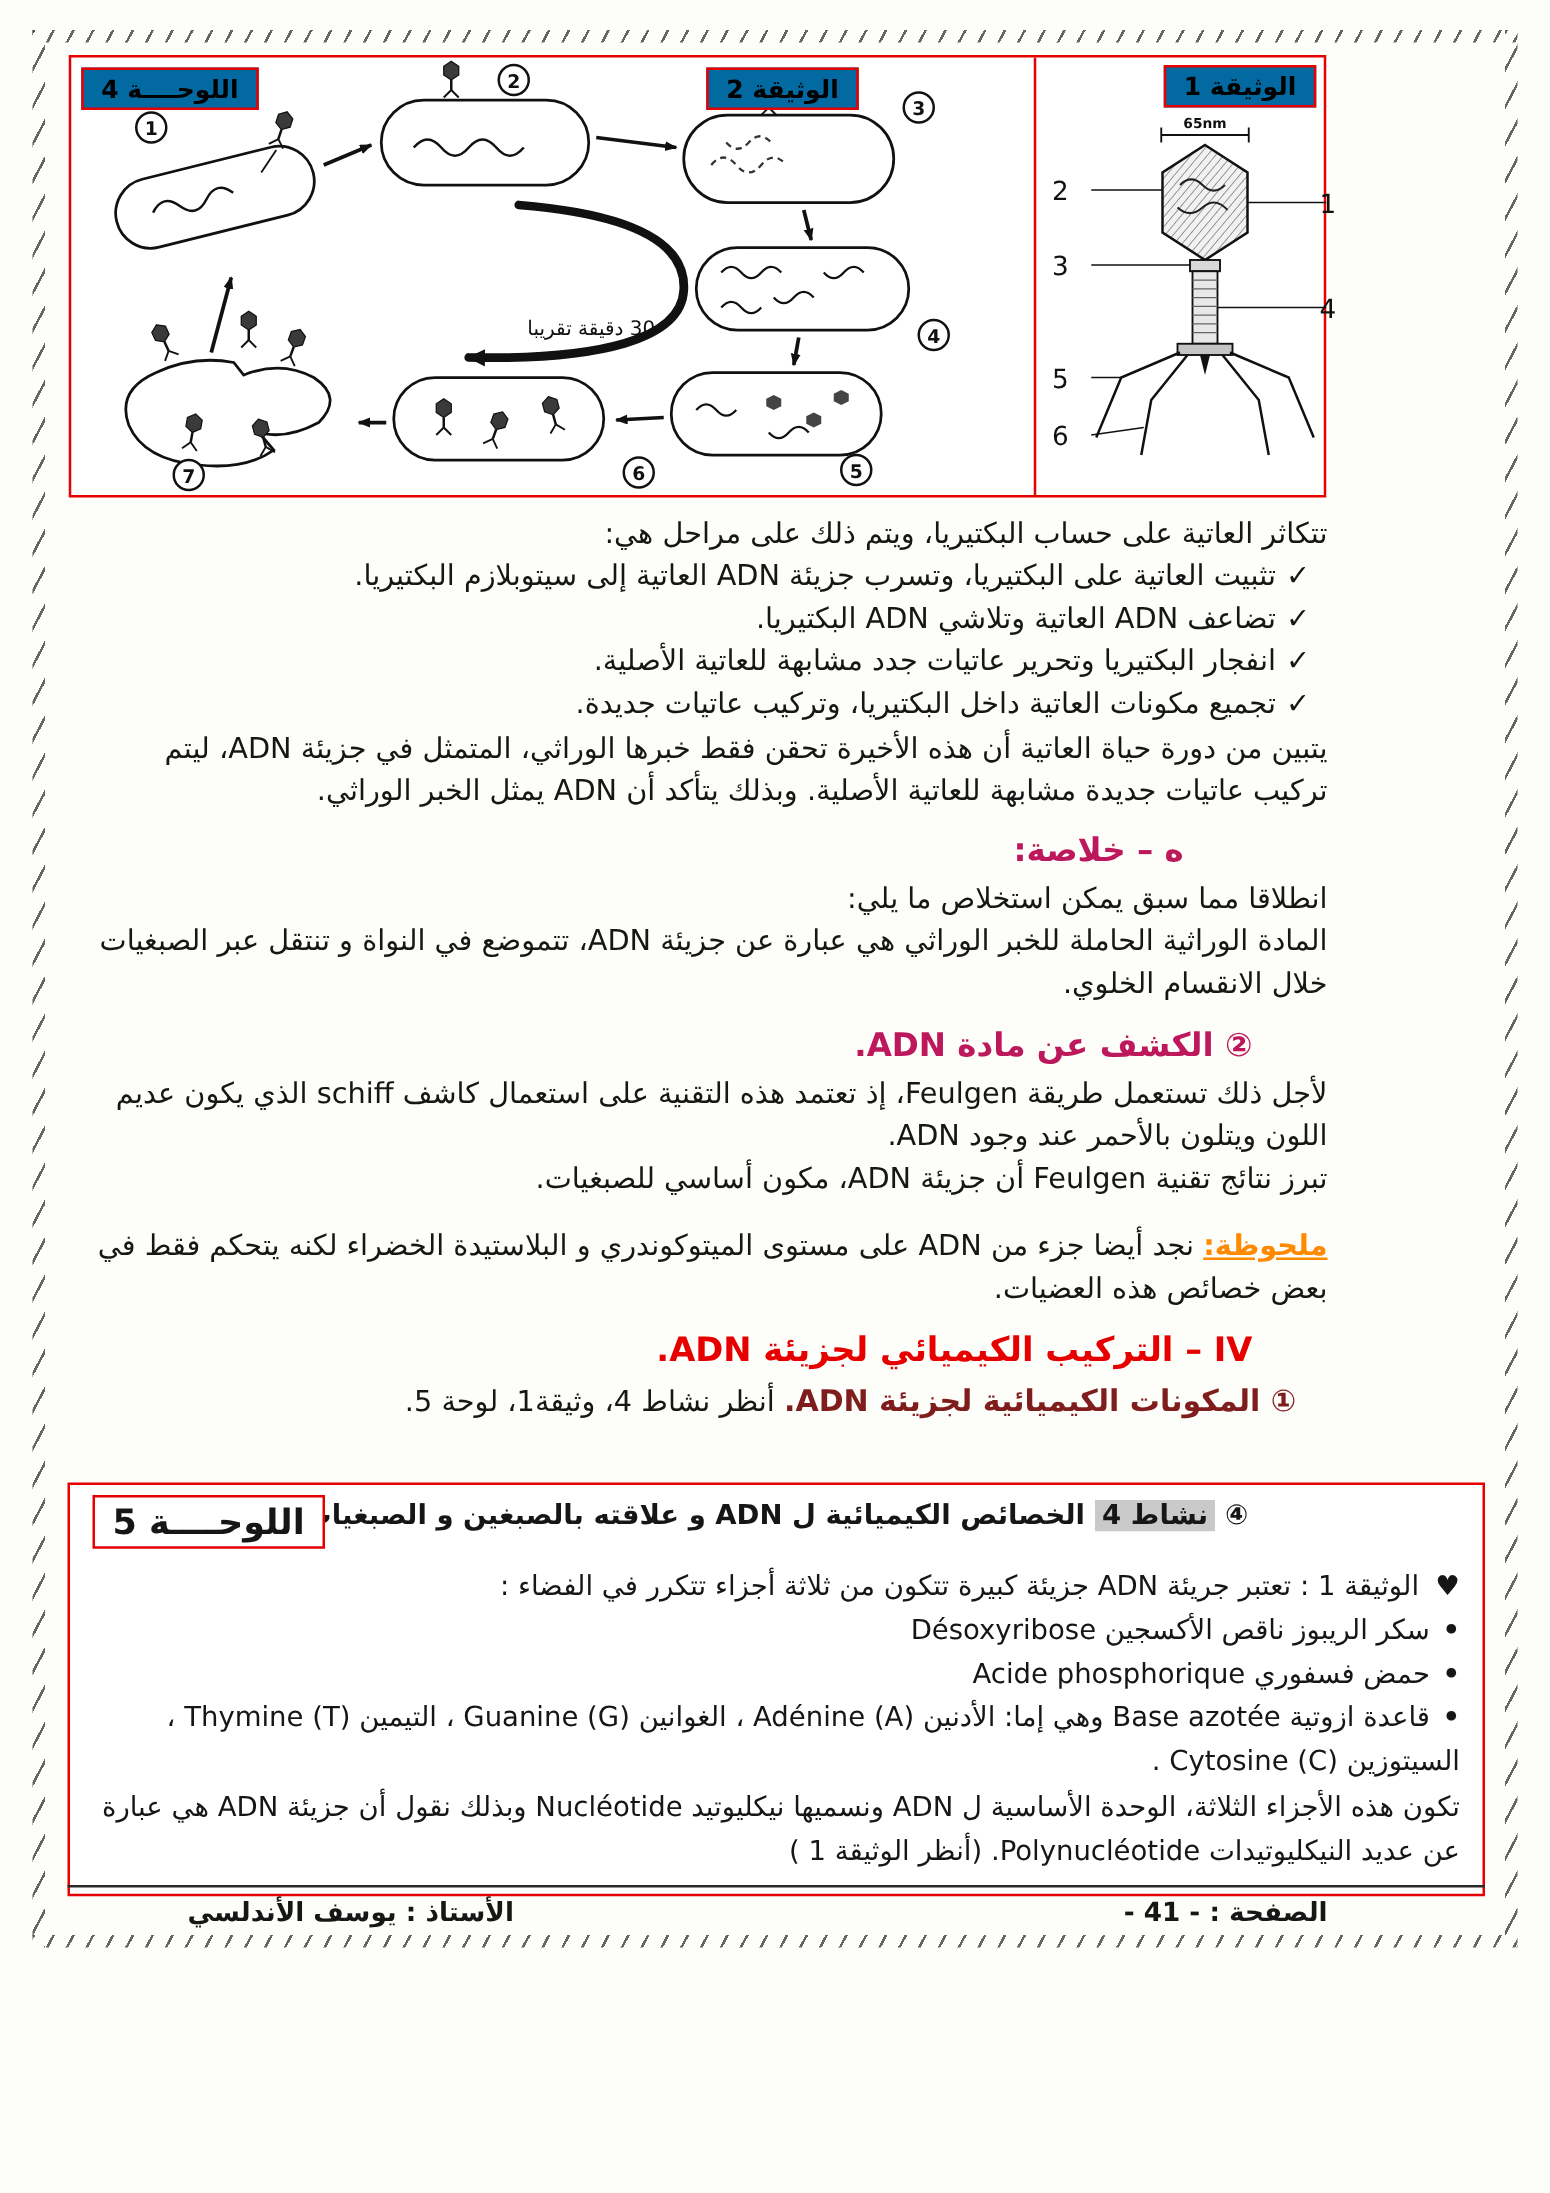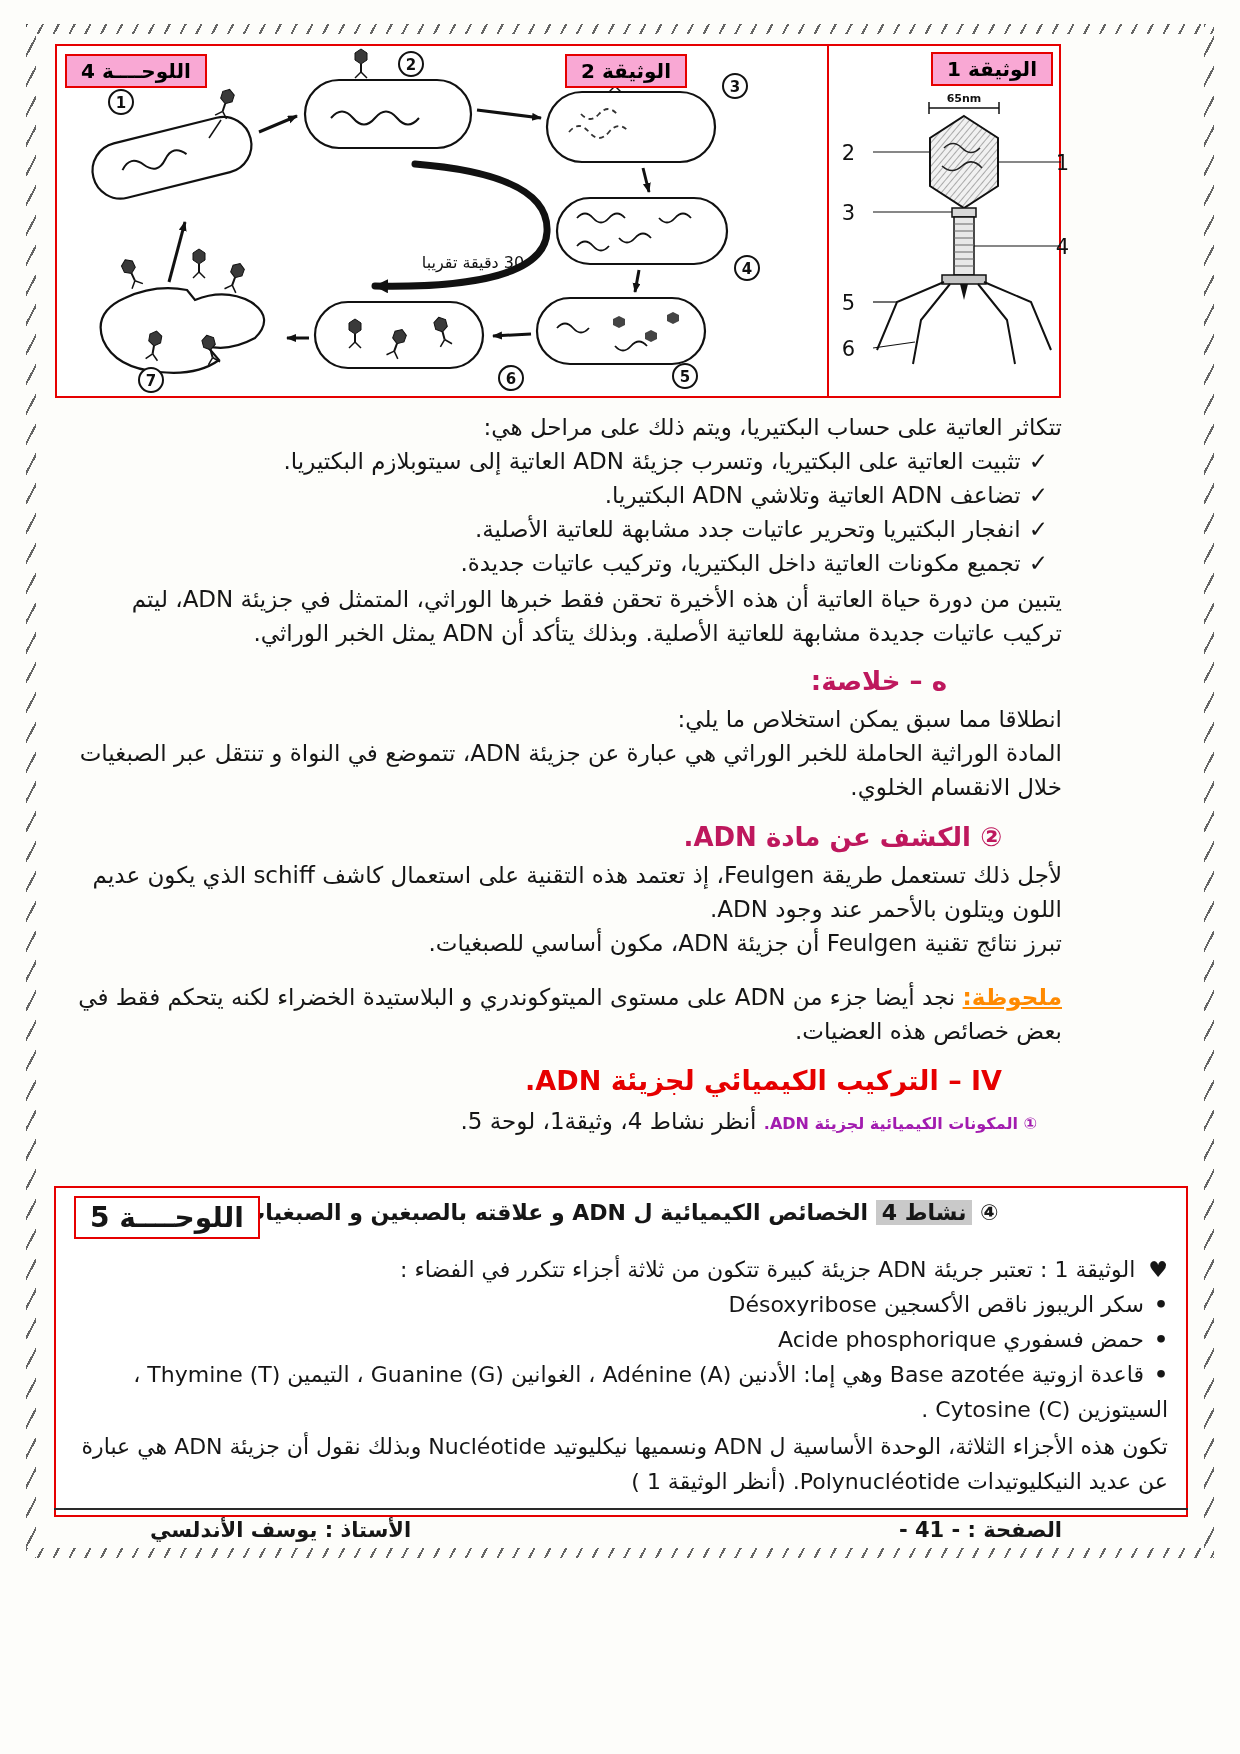--- a/index.html
+++ b/index.html
@@ -22,21 +22,21 @@
 
   
   .figure-box {
     position:absolute; top:44px; left:55px; width:1006px; height:354px;
     border:2.5px solid #e60000; background:#fff; display:flex;
   }
   .panel { position:relative; height:100%; }
   .panel-doc1 { width:232px; border-left:2px solid #e60000; }
   .panel-doc2 { flex:1; }
   .corner-label {
-    position:absolute; border:2px solid #e60000; background:#f9a8d4; color:#000;
+    position:absolute; border:2px solid #e60000; background:#0369a1; color:#000;
     font-weight:bold; font-size:20px; padding:3px 14px; white-space:nowrap; z-index:3;
   }
   .label-doc1   { top:6px; right:6px; }
   .label-doc2   { top:8px; right:140px; }
   .label-board4 { top:8px; left:8px; }
   .phage-svg { position:absolute; top:44px; left:2px; display:block; }
   .cycle-svg { position:absolute; top:0; left:2px; display:block; }
   svg text { fill:#111; font-family:"DejaVu Sans",sans-serif; }
   .stage-num { font-weight:bold; }
 
@@ -50,21 +50,21 @@
   .para { margin:0; }
   .checklist { padding-right:14px; }
   .check { font-weight:bold; margin-left:8px; }
   .h-green { color:#be185d; font-weight:bold; font-size:26px; }
   .h-summary { margin:14px 115px 4px 0; }
   .h-detect  { margin:16px 60px 4px 0; }
   .h-iv { color:#e60000; font-weight:bold; font-size:27px; margin:16px 60px 6px 0; }
   .note { margin-top:20px; }
   .note-label { color:#ff8a00; font-weight:bold; text-decoration:underline; }
   .subline { margin-left:0; margin-right:25px; }
-  .sub-green { color:#a21caf; font-weight:bold; font-size:16px; }
+  .sub-green { color:#7f1d1d; font-weight:bold; font-size:24px; }
   .sub-ref { font-size:23px; color:#161616; }
   .conclusion { margin-top:2px; }
 
   
   .activity-box {
     position:absolute; top:1186px; left:54px; width:1134px;
     border:2.5px solid #e60000; background:#fff;
     direction:rtl; padding:8px 18px 16px;
   }
   .activity-header { position:relative; text-align:center; font-size:22px; font-weight:bold; min-height:44px; padding-top:4px; }

